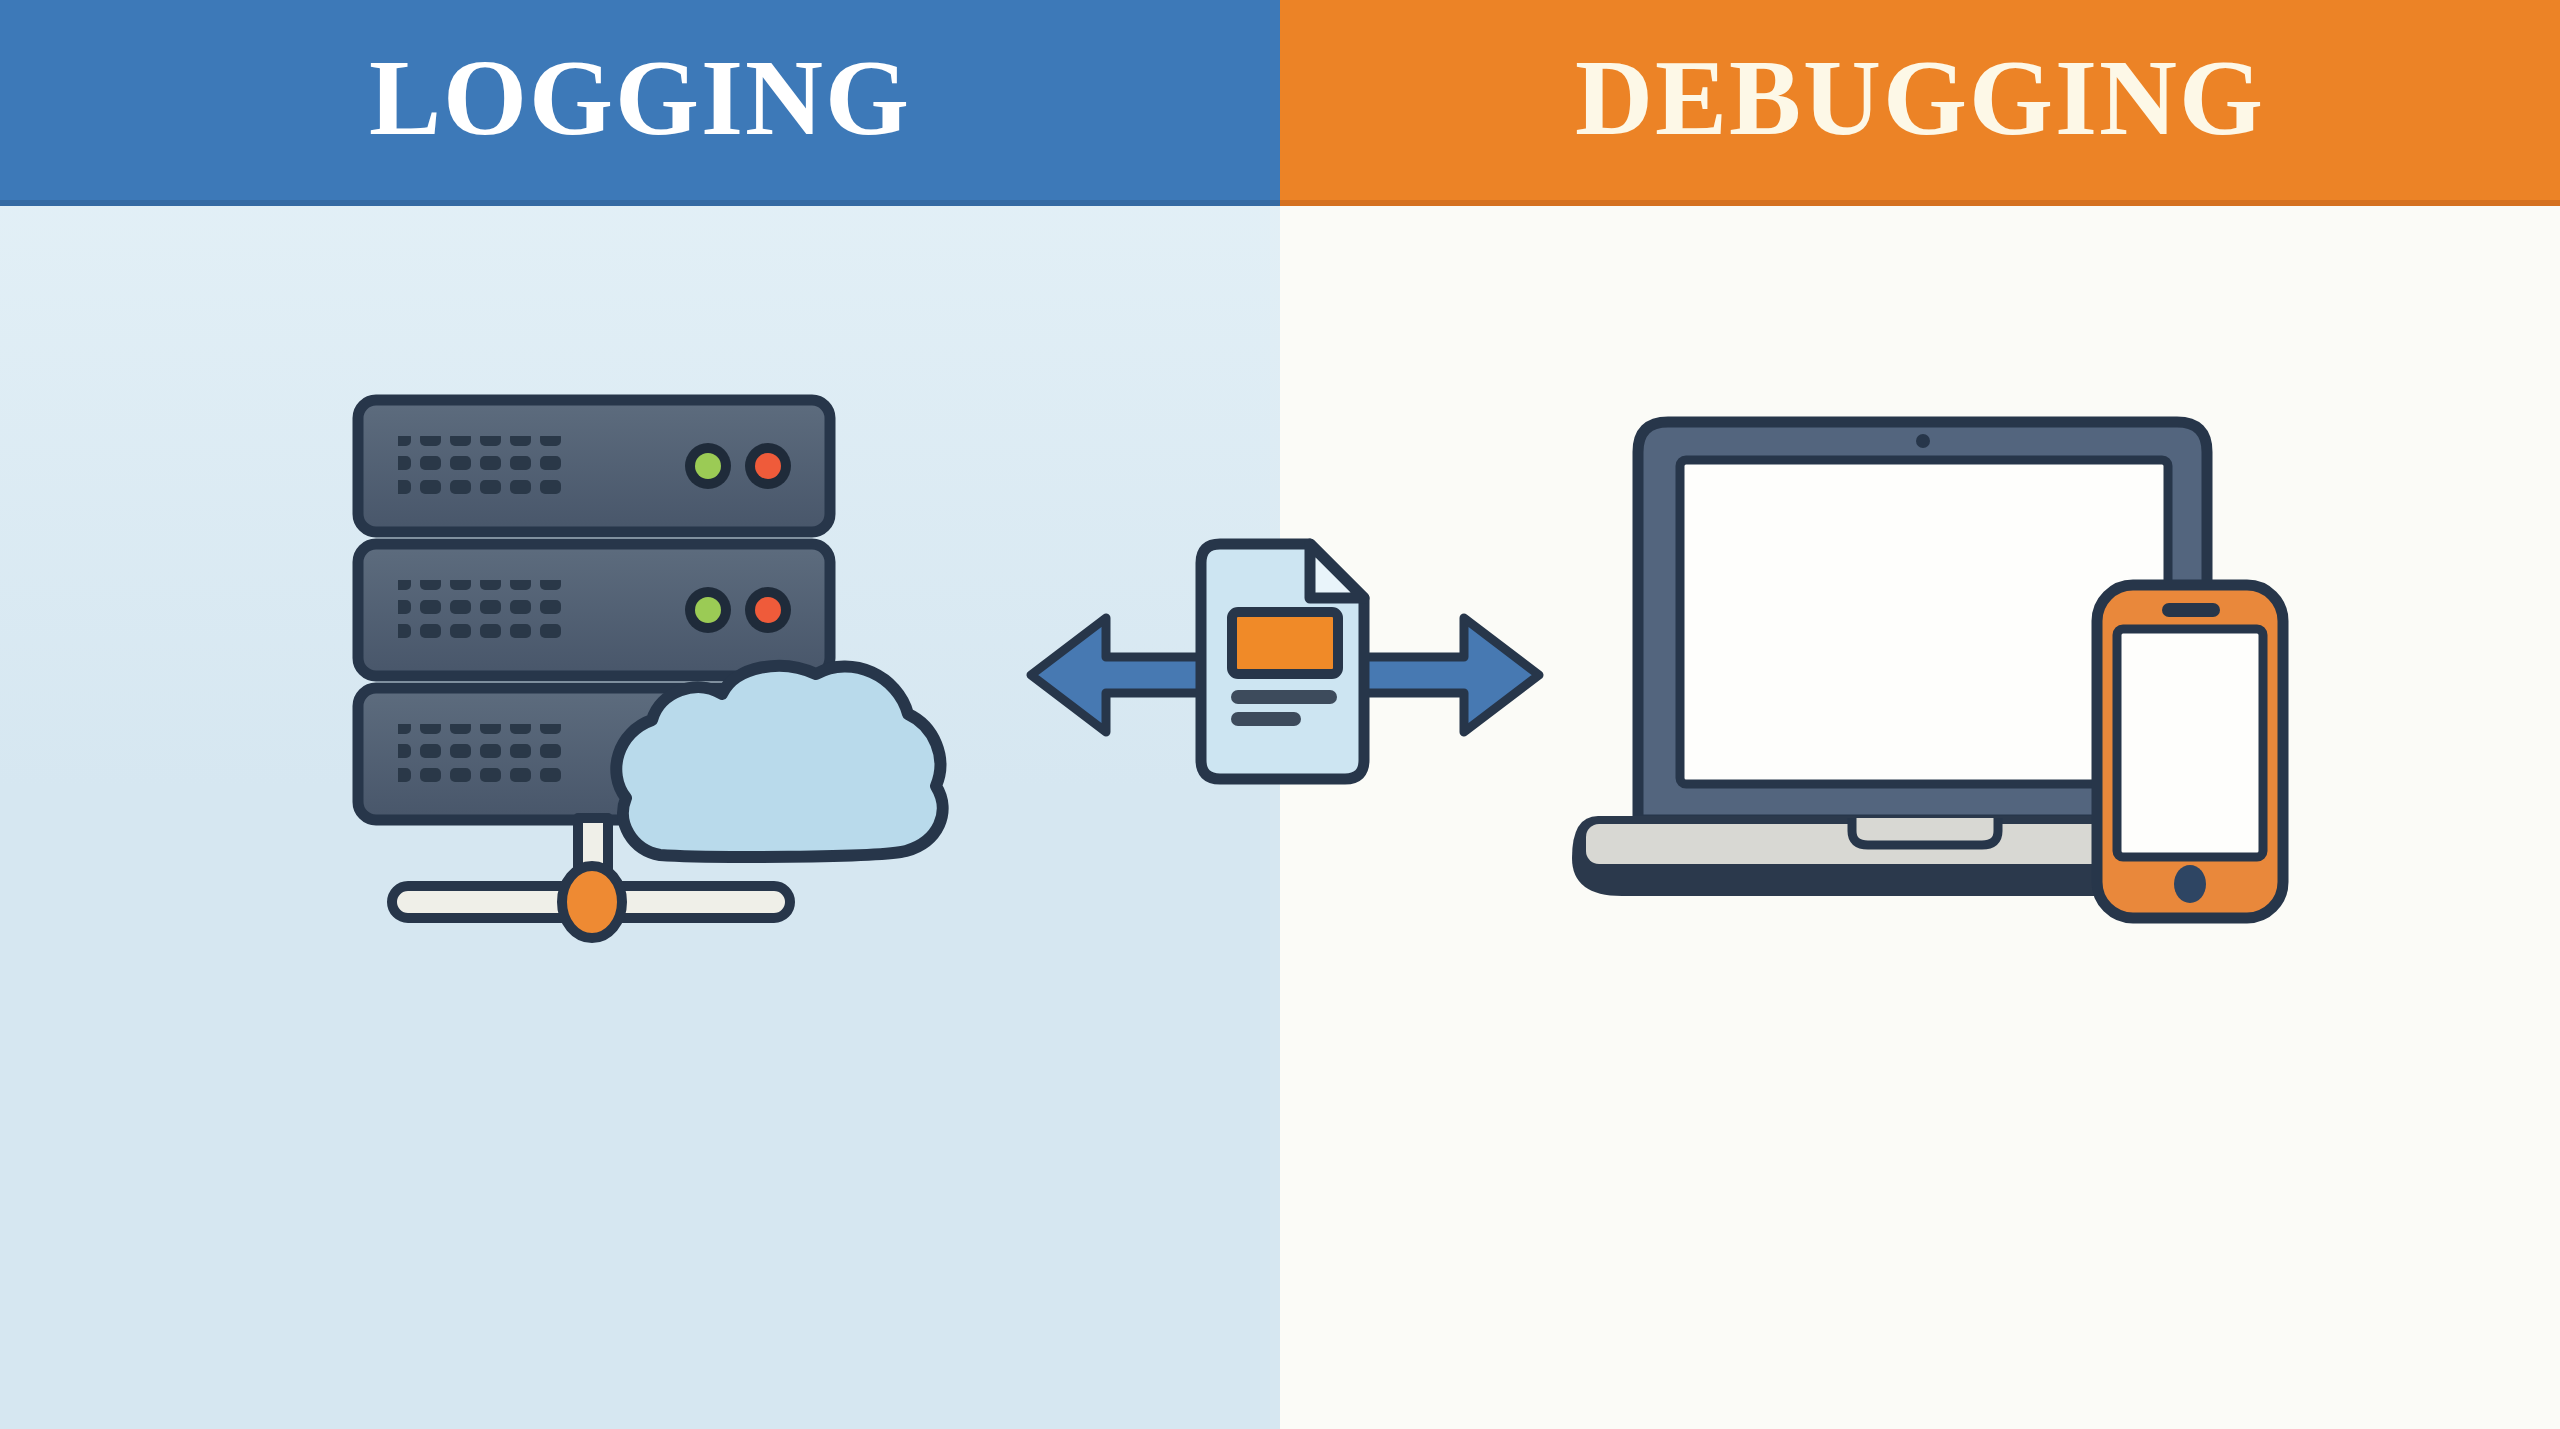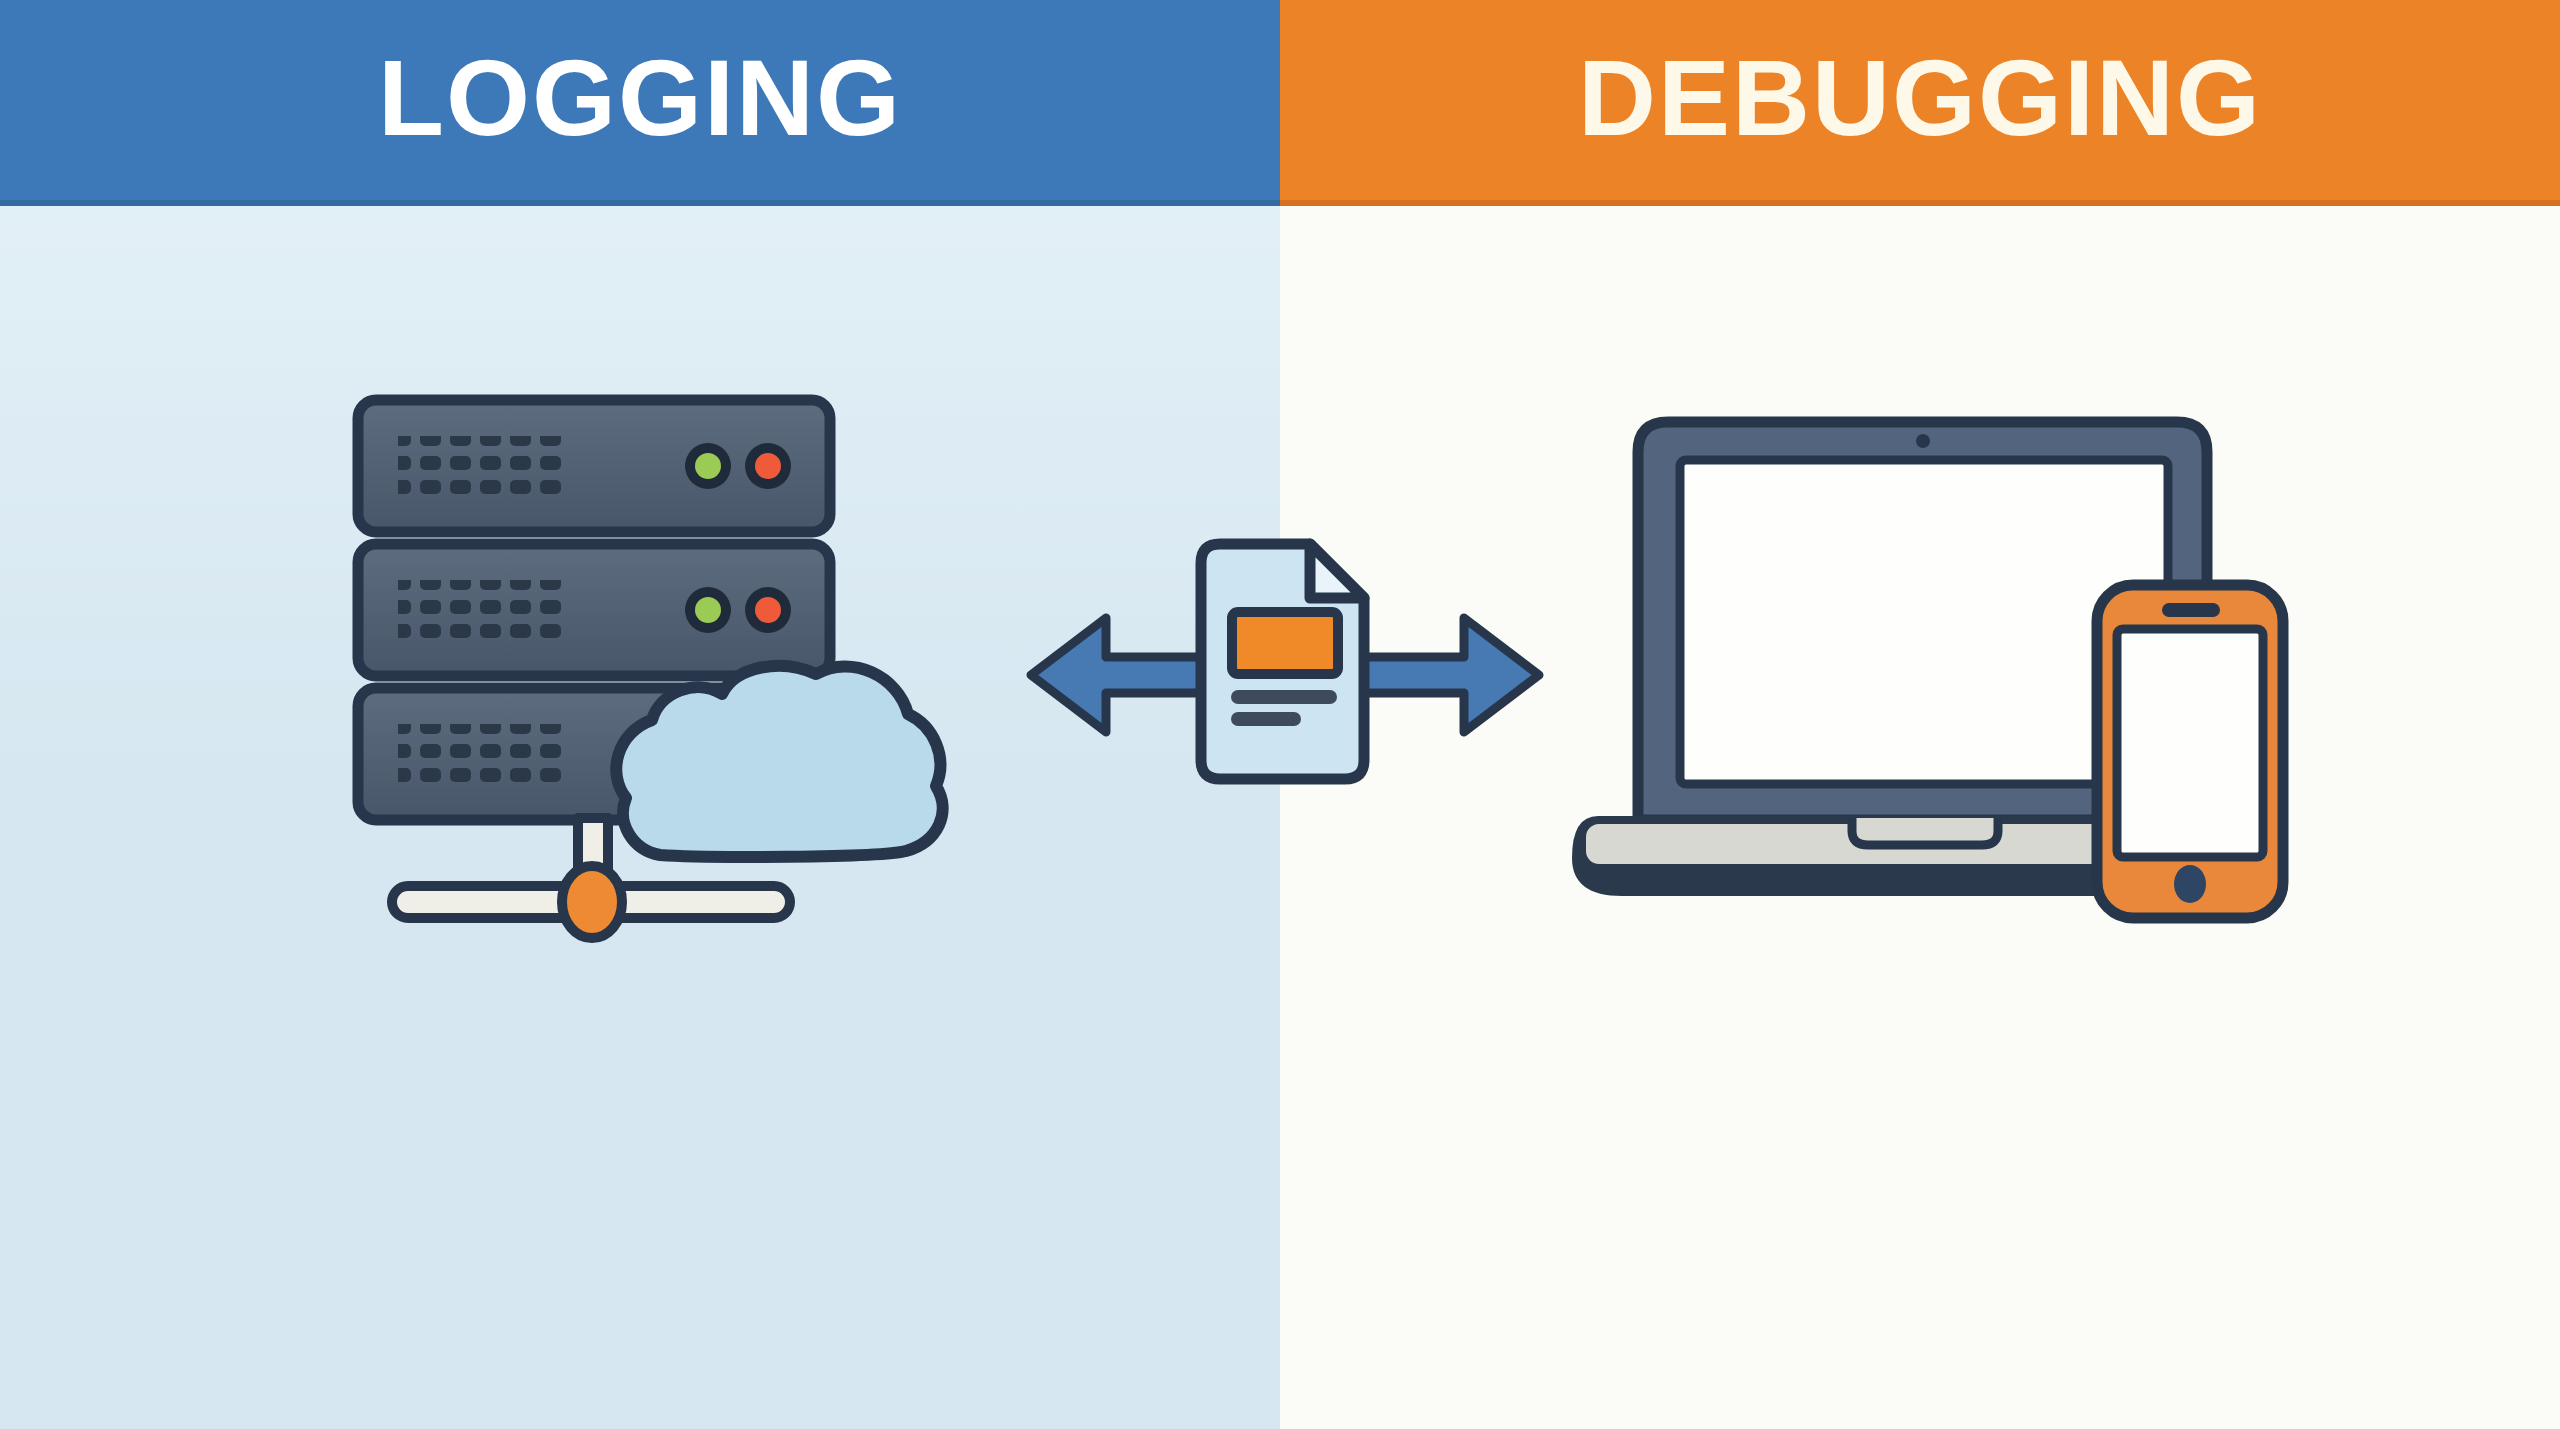--- a/index.html
+++ b/index.html
@@ -1,21 +1,21 @@
 <!DOCTYPE html>
 <html style="--header_blue: #3D79B8; --header_blue_edge: #346AA3; --header_orange: #EC8326; --header_orange_edge: #D57120; --logging_text: #FFFFFF; --debugging_text: #FDF8E7; --left_bg_top: #E6F2F8; --left_bg_bottom: #D6E7F1; --right_bg: #FBFBF7; --outline: #27364A; --server_fill: #48566A; --server_fill_light: #5D6C7E; --vent: #2A3848; --led_ring: #1F2B3A; --led_green: #9BCB55; --led_red: #EF5B3A; --node_orange: #EE8A33; --light_fill: #EFEFE8; --cloud_fill: #B9DAEB; --doc_fill: #CDE5F2; --doc_fold: #E9F4FA; --doc_block_orange: #F08A28; --doc_line: #3D4B5C; --arrow_fill: #4779B2; --laptop_fill: #53657E; --base_dark: #2B394C; --base_gray: #D8D8D3; --phone_orange: #E9883B; --screen_white: #FEFEFC; --home_btn: #2E4563;"><head>
 <meta charset="utf-8">
 <title>Logging vs Debugging</title>
 <style>
   html,body{margin:0;padding:0;background:#ffffff;}
   .canvas{
     position:relative;
     width:2560px;height:1429px;
     overflow:hidden;
-    font-family:Liberation Sans, sans-serif;
+    font-family:Liberation Serif, serif;
   }
   .panel{position:absolute;top:0;height:1429px;width:1280px;}
   .panel.left{left:0;background:linear-gradient(180deg, var(--left_bg_top) 0%, var(--left_bg_bottom) 55%);}
   .panel.right{left:1280px;background:var(--right_bg);}
   .header{
     position:absolute;top:0;height:200px;width:1280px;
     display:flex;align-items:center;justify-content:center;
   }
   .header.left{left:0;background:var(--header_blue);border-bottom:6px solid var(--header_blue_edge);}
   .header.right{left:1280px;background:var(--header_orange);border-bottom:6px solid var(--header_orange_edge);}

